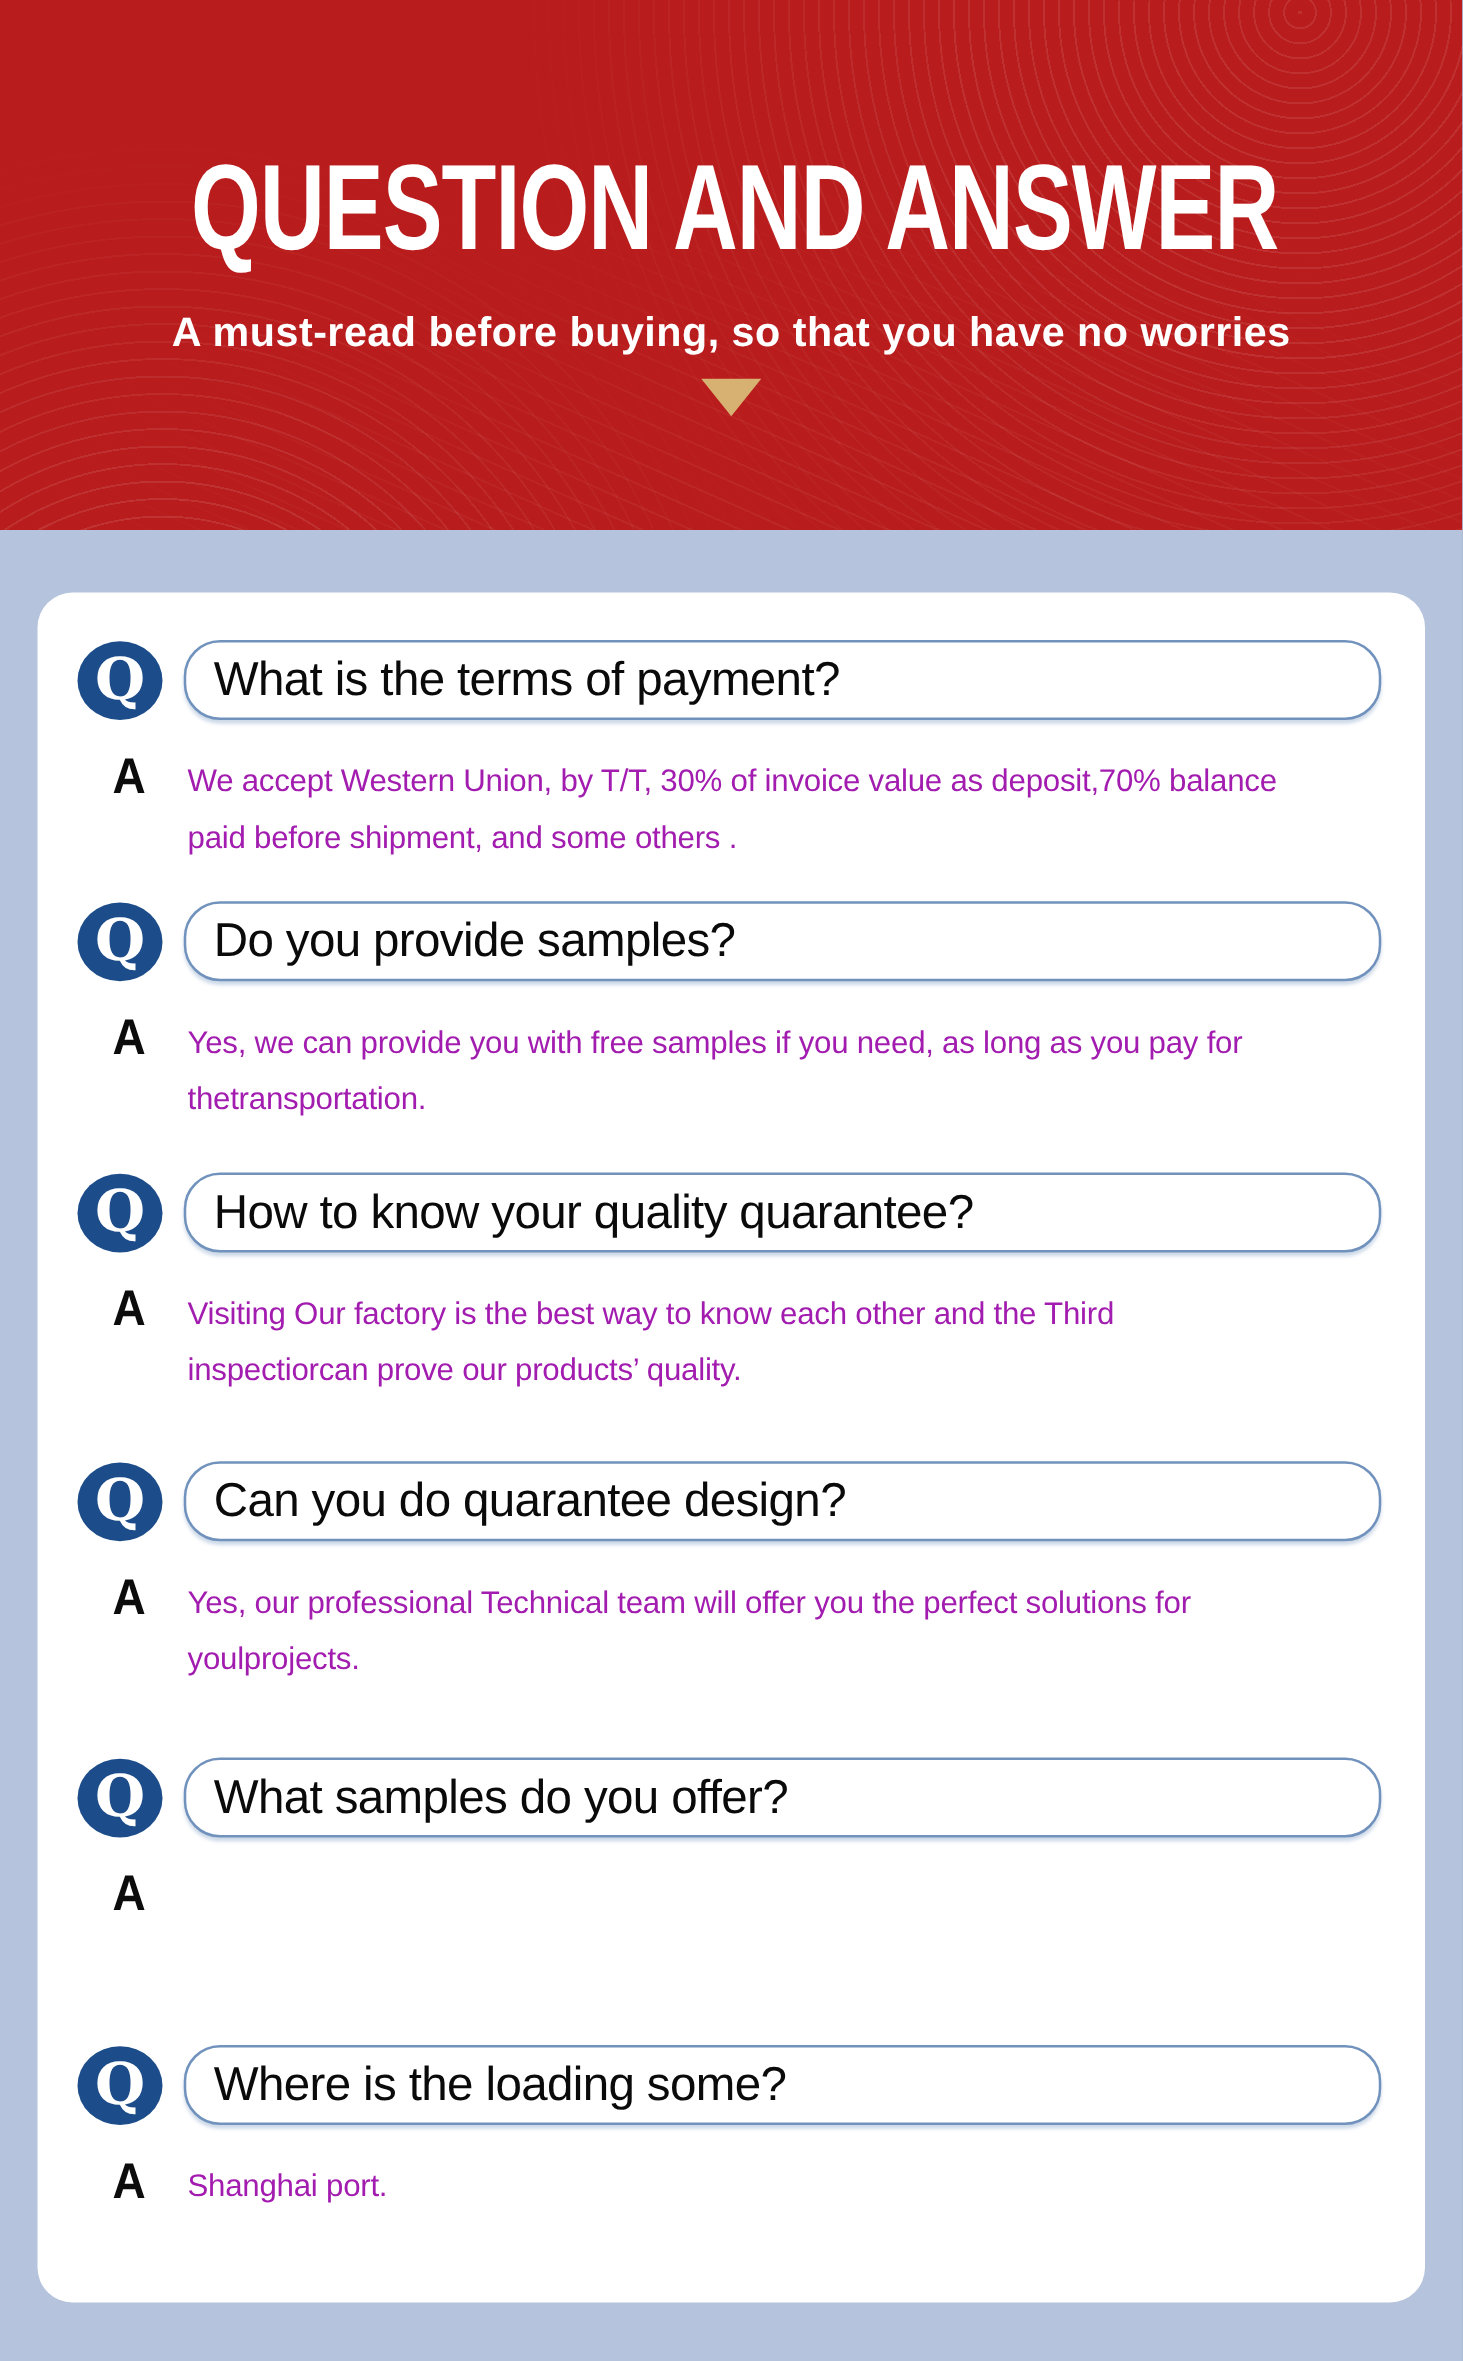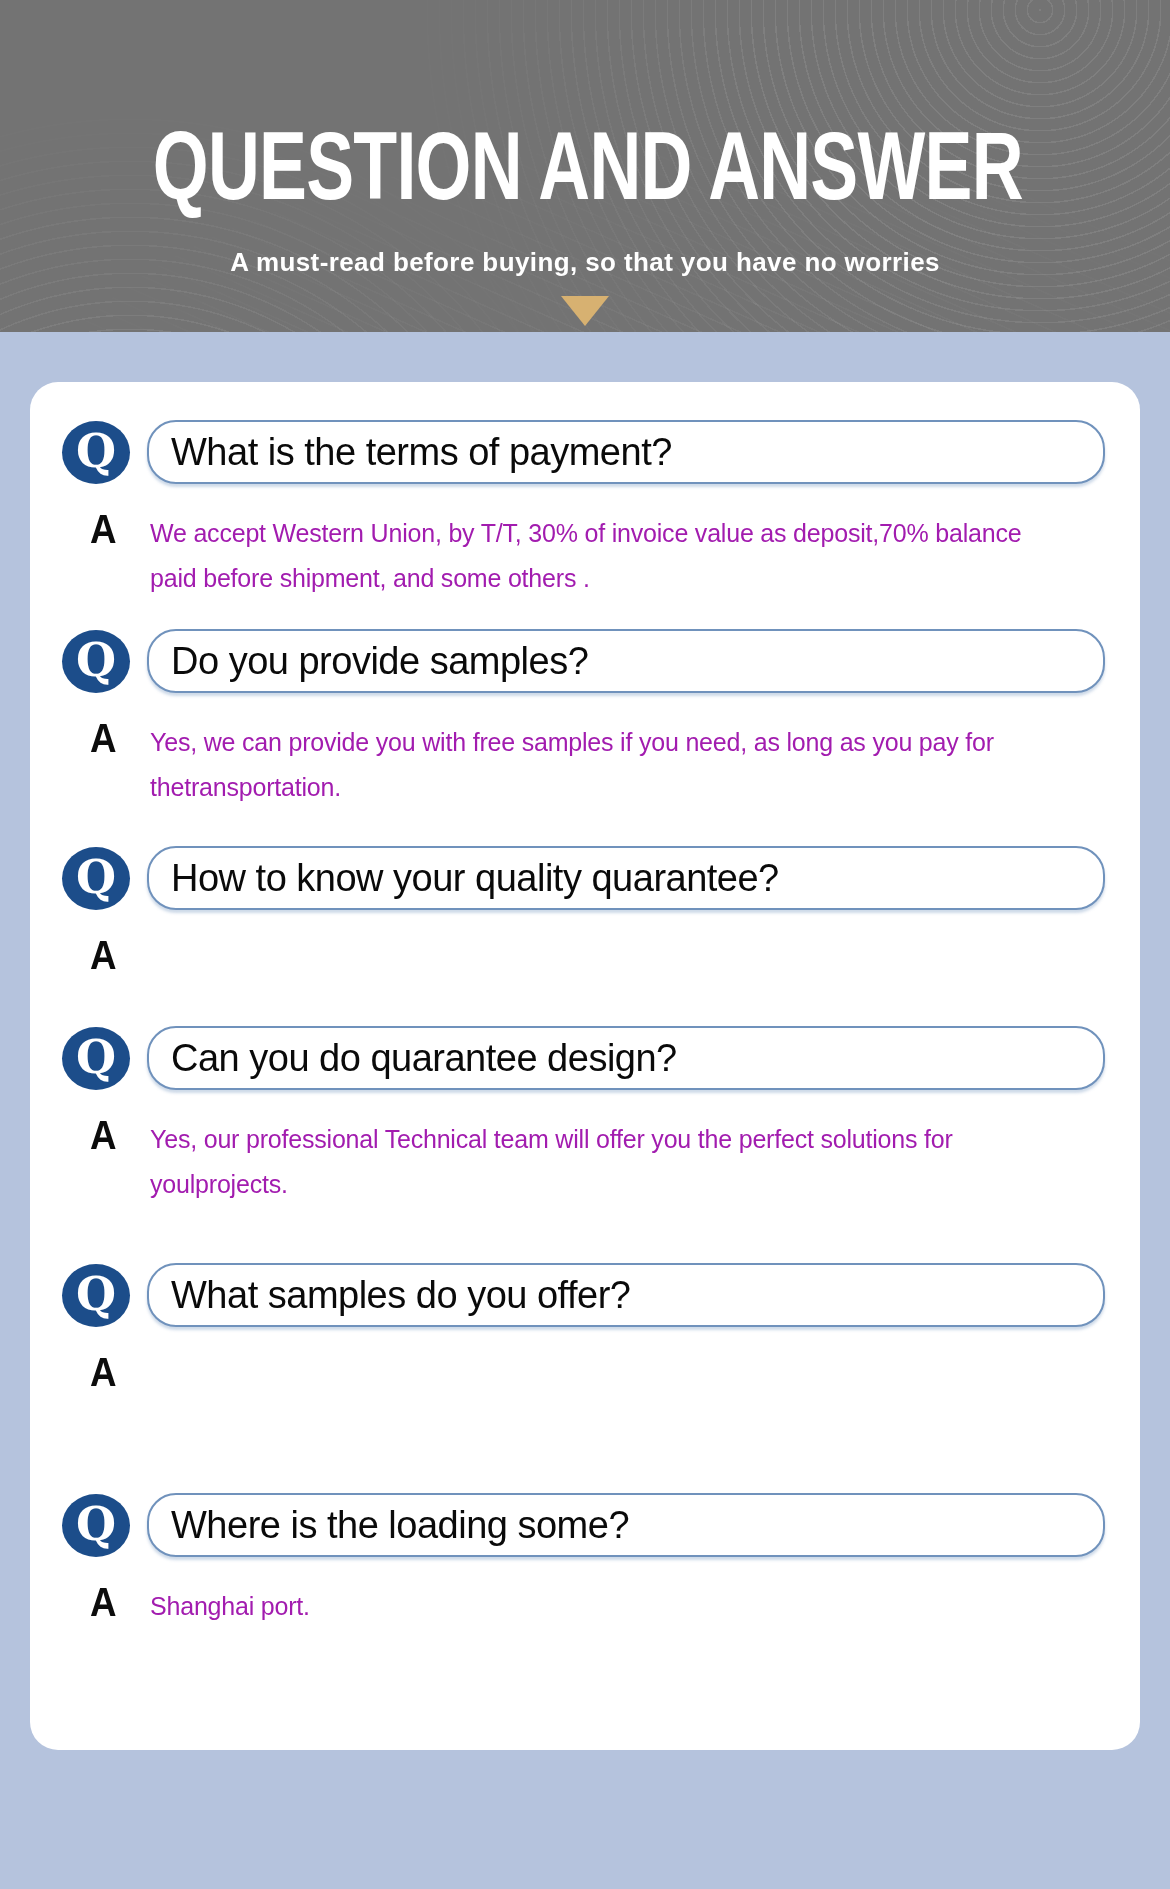--- a/index.html
+++ b/index.html
@@ -10,22 +10,22 @@
     position:relative;
     width:1170px; height:1889px;
     margin:0 auto;
     background:#b5c3dd;
     overflow:hidden;
   }
 
   
   .header {
     position:relative;
-    width:100%; height:332px;
-    background:#737373;
+    width:100%; height:424px;
+    background:#b91c1c;
     overflow:hidden;
   }
   
   .wave { position:absolute; border-radius:50%; pointer-events:none; }
   .wave-left {
     width:1100px; height:1100px; left:-420px; top:60px;
     background:repeating-radial-gradient(circle at center,
       rgba(255,255,255,.10) 0 1.5px, transparent 1.5px 14px);
     -webkit-mask:radial-gradient(circle, #000 28%, transparent 66%);
     mask:radial-gradient(circle, #000 28%, transparent 66%);
@@ -52,21 +52,21 @@
     font-size:97px; line-height:.98;
     font-weight:700;
     letter-spacing:-1px;
     transform:scaleX(.74);
     transform-origin:50% 50%;
     white-space:nowrap;
   }
   .subtitle {
     margin-top:34px;
     color:#fff;
-    font-size:26px;
+    font-size:33px;
     font-weight:700;
     letter-spacing:.4px;
   }
   .tri-down {
     width:0; height:0;
     margin:18px auto 0;
     border-left:24px solid transparent;
     border-right:24px solid transparent;
     border-top:30px solid #d7b171;
   }
@@ -199,20 +199,22 @@
       <div class="q-row">
         <span class="q-badge">
           <span class="q-letter">Q</span>
         </span>
         <div class="q-box">
           <span class="q-text">How to know your quality quarantee?</span>
         </div>
       </div>
       <div class="a-row">
         <span class="a-label">A</span>
+        <p class="a-text">Visiting Our factory is the best way to know each other and the Third
+inspectiorcan prove our products’ quality.</p>
       </div>
     </section>
 
     <section class="qa-item m4">
       <div class="q-row">
         <span class="q-badge">
           <span class="q-letter">Q</span>
         </span>
         <div class="q-box">
           <span class="q-text">Can you do quarantee design?</span>

